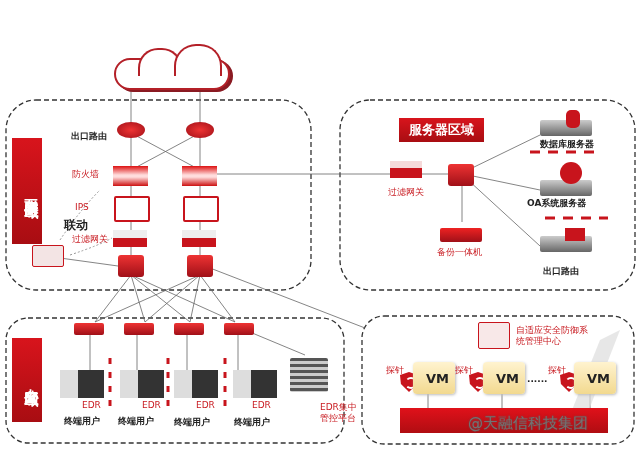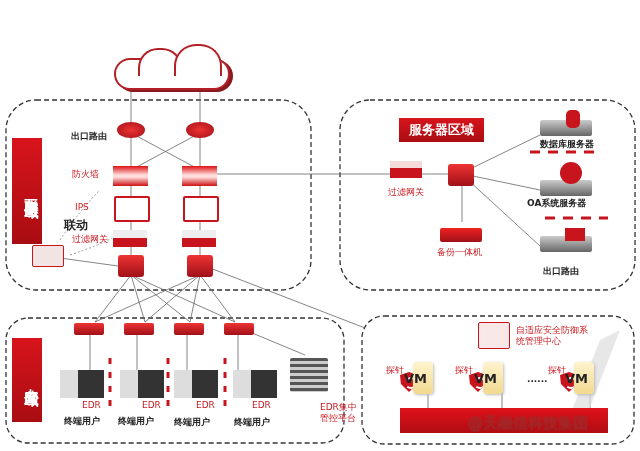--- a/index.html
+++ b/index.html
@@ -4,25 +4,25 @@
 <style>
   html,body{margin:0;padding:0;background:#fff;}
   body{width:640px;height:451px;position:relative;overflow:hidden;font-family:"DejaVu Sans",sans-serif;}
   .abs{position:absolute;}
   svg{position:absolute;left:0;top:0;}
   .zone-tag{position:absolute;background:linear-gradient(#d8141c,#a80d12);color:#fff;font-weight:bold;font-size:15px;line-height:19px;text-align:center;writing-mode:vertical-rl;letter-spacing:1px;padding:6px 3px;box-sizing:border-box;}
   .zone-tag-h{position:absolute;background:linear-gradient(#d8141c,#a80d12);color:#fff;font-weight:bold;font-size:13px;padding:3px 10px;}
   .lbl{position:absolute;font-size:9px;font-weight:bold;color:#222;white-space:nowrap;}
   .lbl-red{position:absolute;font-size:9px;font-weight:normal;color:#c81a20;white-space:nowrap;}
   .cloud-text{position:absolute;font-size:16px;font-weight:bold;color:#222;}
-  .vm{position:absolute;width:20px;height:32px;background:linear-gradient(#fff3cf,#f2d98f);border-radius:4px;box-shadow:1px 1px 3px #bbb;font-weight:bold;font-size:13px;color:#222;display:flex;align-items:center;justify-content:flex-end;padding-right:6px;box-sizing:border-box;}
+  .vm{position:absolute;width:42px;height:32px;background:linear-gradient(#fff3cf,#f2d98f);border-radius:4px;box-shadow:1px 1px 3px #bbb;font-weight:bold;font-size:13px;color:#222;display:flex;align-items:center;justify-content:flex-end;padding-right:6px;box-sizing:border-box;}
   .shield{position:absolute;width:18px;height:20px;background:#c8141c;clip-path:polygon(50% 0,100% 15%,95% 60%,50% 100%,5% 60%,0 15%);}
   .shield::after{content:"";position:absolute;left:5px;top:5px;width:8px;height:8px;border:2px solid #fff;border-radius:50%;border-left-color:transparent;}
   .bar-red{position:absolute;background:linear-gradient(#e0111a,#b00d12);}
-  .watermark{position:absolute;color:#b91c1c;font-size:15px;white-space:nowrap;text-shadow:0 0 2px #555;}
+  .watermark{position:absolute;color:#737373;font-size:15px;white-space:nowrap;text-shadow:0 0 2px #555;}
   .device{position:absolute;}
 </style>
 </head>
 <body>
 
 <svg width="640" height="451">
 
   <rect x="6" y="100" width="305" height="190" rx="30" fill="none" stroke="#333" stroke-width="1.3" stroke-dasharray="5,3"></rect>
   <rect x="340" y="100" width="295" height="190" rx="30" fill="none" stroke="#333" stroke-width="1.3" stroke-dasharray="5,3"></rect>
   <rect x="6" y="318" width="338" height="125" rx="22" fill="none" stroke="#333" stroke-width="1.3" stroke-dasharray="5,3"></rect>

